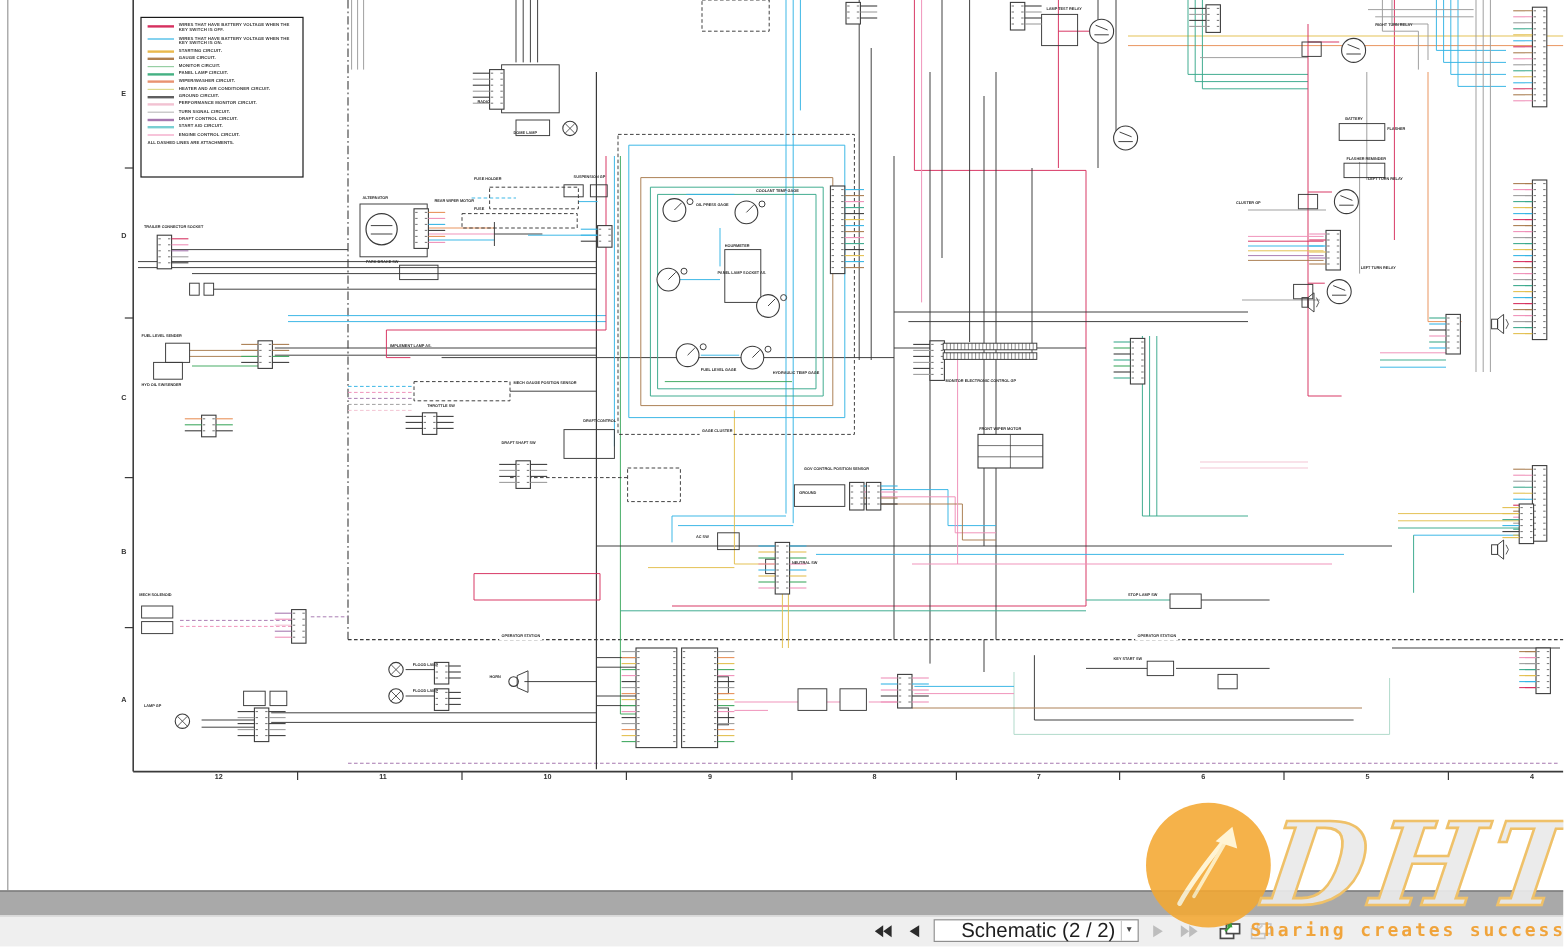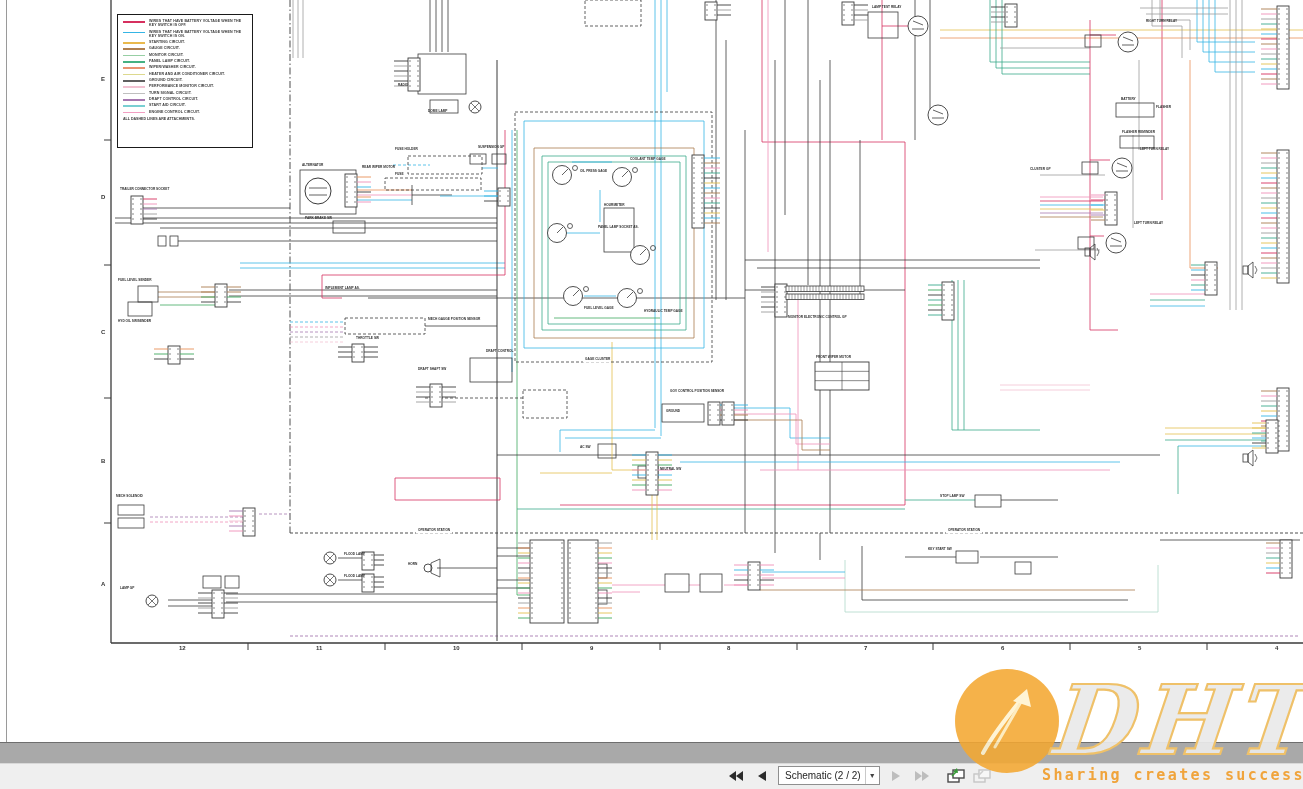--- a/index.html
+++ b/index.html
@@ -15,21 +15,21 @@
   .lg-note{font-size:3.6px;font-weight:bold;color:#3a3a3a;margin-top:3px;}
   
   .zone-row{position:absolute;font-size:6px;font-weight:bold;color:#333;}
   .zone-col{position:absolute;font-size:6px;font-weight:bold;color:#333;}
   
   #gray-strip{position:absolute;left:0;top:742px;width:1303px;height:21px;background:#a9a9a9;border-top:1px solid #6e6e6e;box-sizing:border-box;}
   #toolbar{position:absolute;left:0;top:763px;width:1303px;height:26px;background:#efefef;border-top:1px solid #d8d8d8;box-sizing:border-box;}
   .tb-wrap{position:absolute;left:726px;top:2px;display:flex;align-items:center;gap:6px;}
   .tb-btn{width:20px;height:18px;display:flex;align-items:center;justify-content:center;cursor:pointer;background:transparent;border:none;padding:0;}
   .tb-select{display:flex;align-items:center;height:19px;background:#fff;border:1px solid #8f8f8f;box-sizing:border-box;}
-  .tb-select .txt{font-size:10px;color:#1e1e1e;padding:0 4px 0 6px;white-space:nowrap;}
+  .tb-select .txt{font-size:17px;color:#1e1e1e;padding:0 4px 0 6px;white-space:nowrap;margin-left:16px;}
   .tb-select .arr{width:13px;height:100%;display:flex;align-items:center;justify-content:center;border-left:1px solid #c9c9c9;font-size:7px;color:#444;}
   
   #watermark{position:absolute;left:0;top:0;width:1303px;height:789px;pointer-events:none;z-index:5;}
   #wm-circle{position:absolute;left:955px;top:669px;width:104px;height:104px;border-radius:52px;background:#f4a832;opacity:.88;}
   #wm-title{position:absolute;left:1056px;top:664px;font-family:"DejaVu Serif",serif;font-style:italic;font-weight:bold;font-size:96px;letter-spacing:6px;color:rgba(233,233,233,.93);-webkit-text-stroke:2.2px #efc169;transform:skewX(-8deg);}
   #wm-slogan{position:absolute;left:1042px;top:766px;font-family:"DejaVu Sans Mono",monospace;font-weight:bold;font-size:15px;letter-spacing:2.4px;color:#f0a43c;white-space:nowrap;}
 </style>
 </head>
 <body>
 

